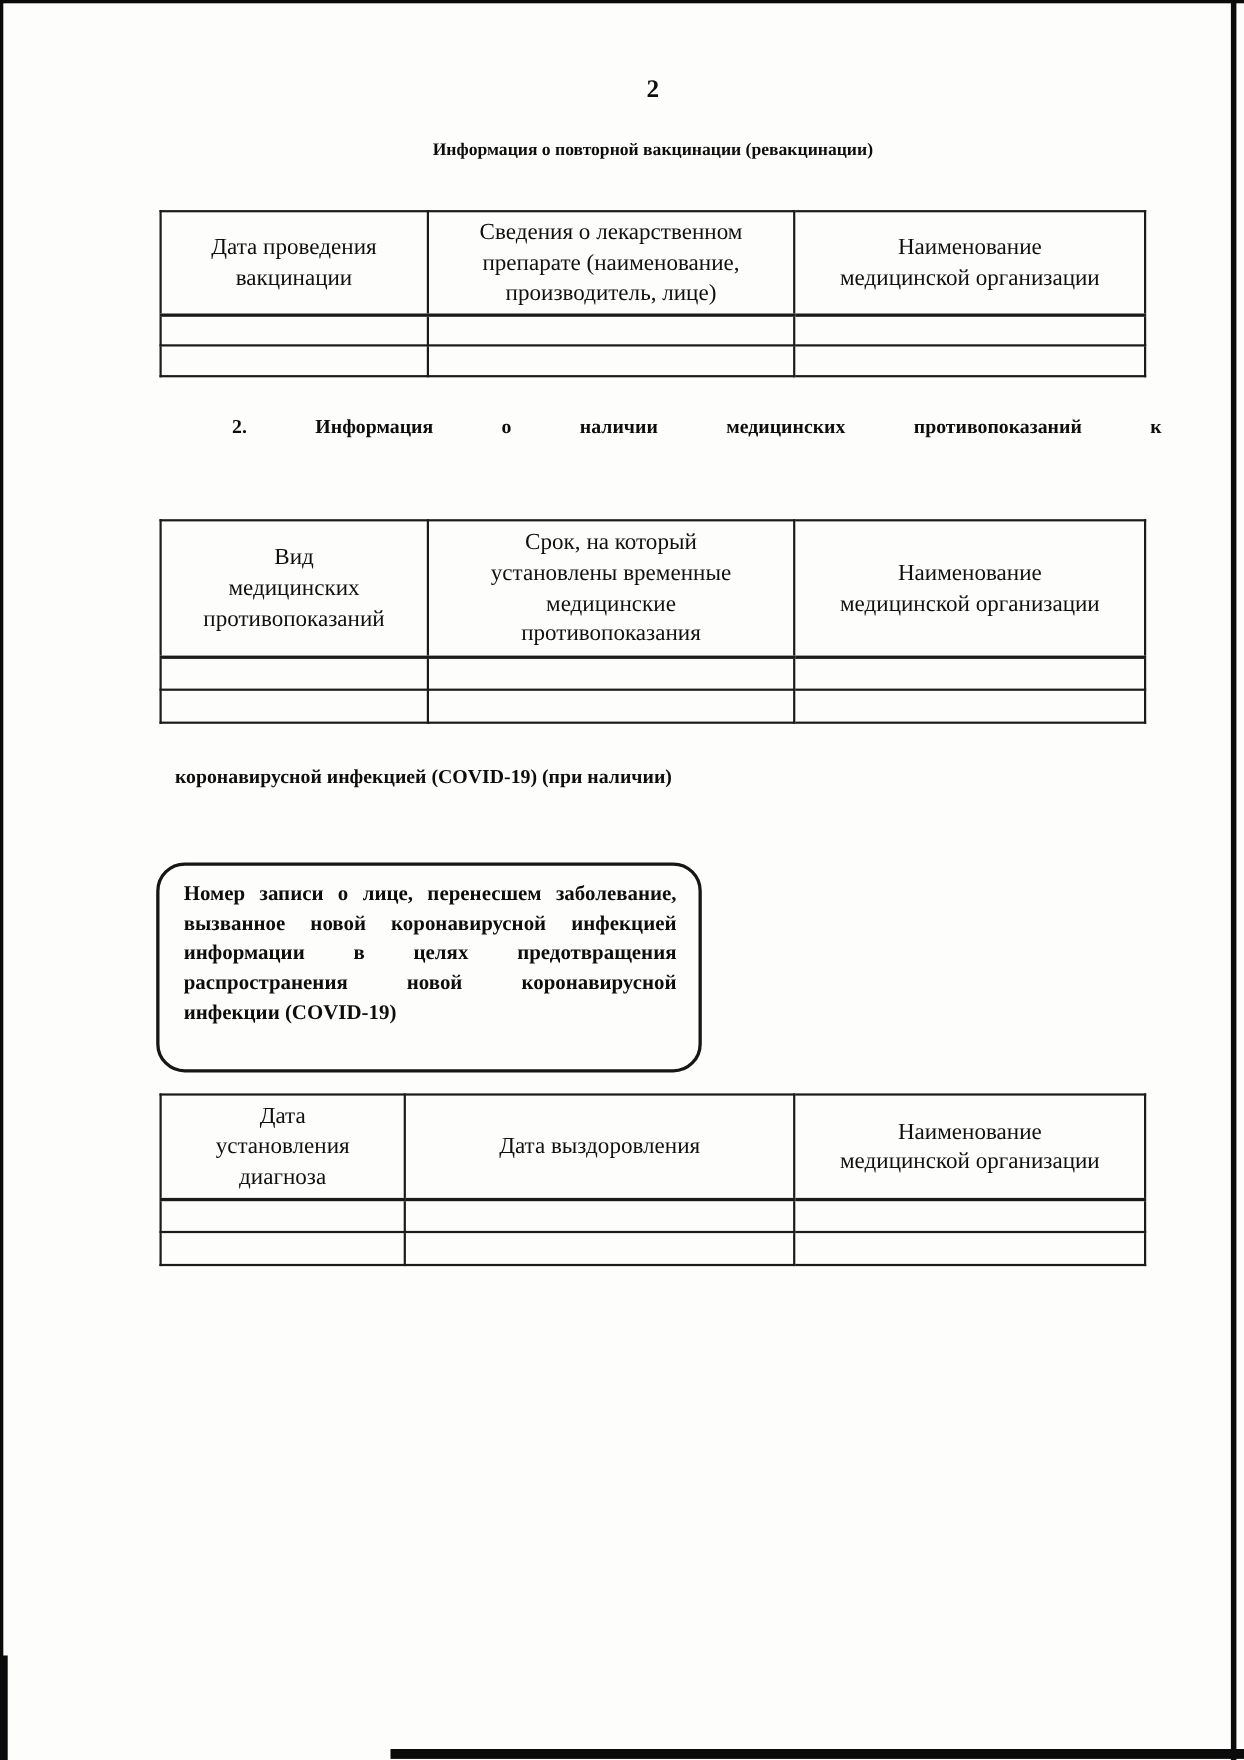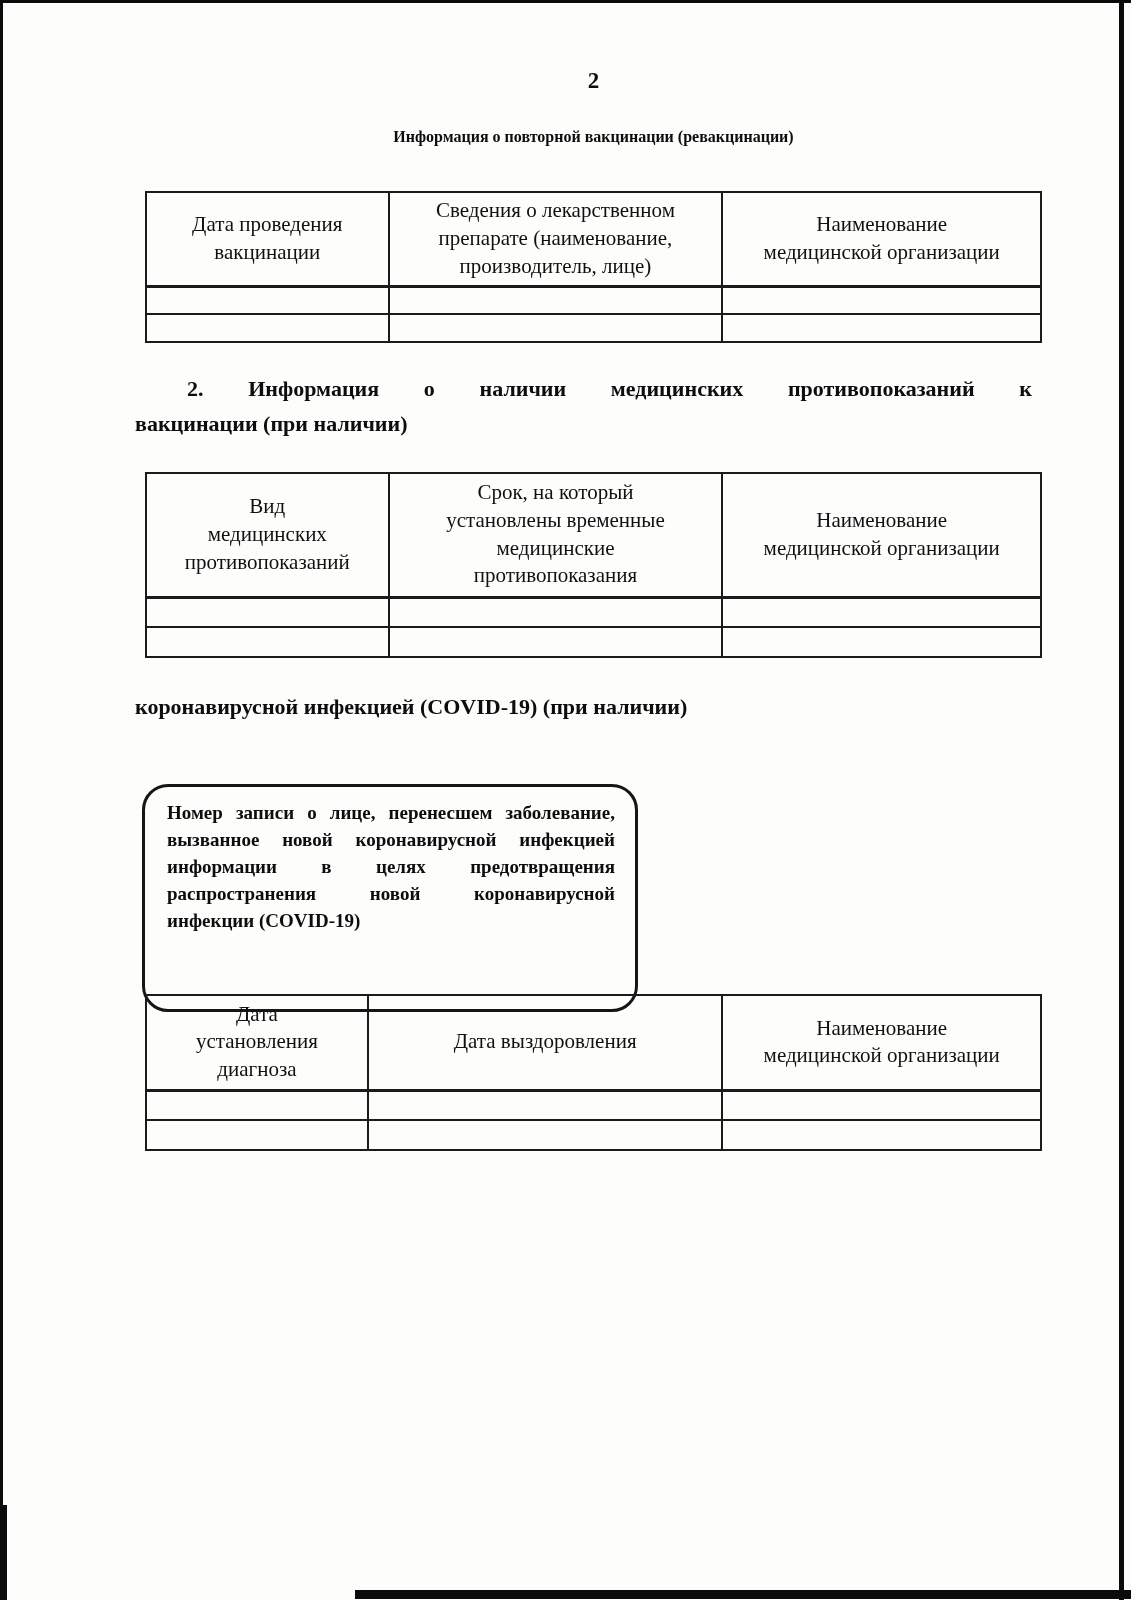--- a/index.html
+++ b/index.html
@@ -27,22 +27,22 @@
   
   .page-number {
     position: absolute; left: 145px; top: 68px; width: 897px;
     text-align: center; font-weight: bold; font-size: 23px;
   }
   .doc-title {
     position: absolute; left: 145px; top: 128px; width: 897px;
     text-align: center; font-weight: bold; font-size: 16px;
   }
   .sec-heading {
-    position: absolute; left: 135px; width: 897px;
-    font-weight: bold; font-size: 22px; line-height: 35px;
+    position: absolute; left: 159px; width: 897px;
+    font-weight: bold; font-size: 18px; line-height: 35px;
   }
   .sec-heading .l1 { text-indent: 52px; text-align: justify; text-align-last: justify; }
   .sec-heading .l2 { text-align: left; }
   .sec2 { top: 371px; }
   .sec3 { top: 689px; }
 
   
   table.t {
     position: absolute; left: 145px; width: 897px;
     border-collapse: collapse; table-layout: fixed;
@@ -61,21 +61,21 @@
   .t2 { top: 472px; }
   .t2 thead tr { height: 124px; }
   .t2 tbody tr { height: 30px; }
   .t3 { top: 994px; }
   .t3 thead tr { height: 95px; }
   .t3 tbody tr { height: 30px; }
 
   
   .note-box {
     position: absolute; left: 142px; top: 784px;
-    width: 496px; height: 228px; box-sizing: border-box;
+    width: 496px; height: 191px; box-sizing: border-box;
     border: 3px solid #161616; border-radius: 26px;
     padding: 12px 20px 0 22px;
     font-weight: bold; font-size: 19px; line-height: 27px;
   }
   .note-box .nb-line { text-align: justify; text-align-last: justify; }
   .note-box .nb-line:last-child { text-align: center; text-align-last: left; }
 </style>
 </head>
 <body>
 
@@ -117,21 +117,20 @@
       <tr>
         <td></td>
         <td></td>
         <td></td>
       </tr>
     </tbody>
   </table>
 
   <div class="sec-heading sec2">
     <div class="l1">2. Информация о наличии медицинских противопоказаний к</div>
-    <div class="l2">вакцинации (при наличии)</div>
   </div>
 
   <table class="t t2">
     <colgroup>
         <col style="width:27.1%">
         <col style="width:37.3%">
         <col style="width:35.6%">
       </colgroup>
     <thead>
       <tr>

